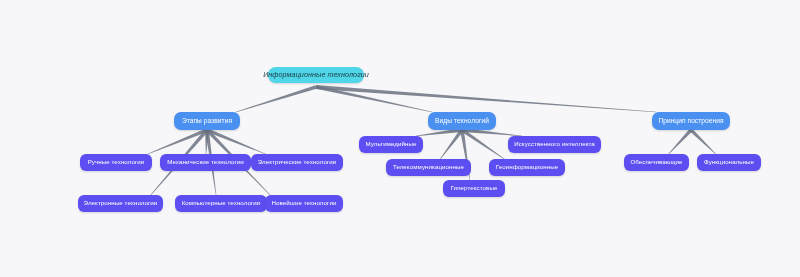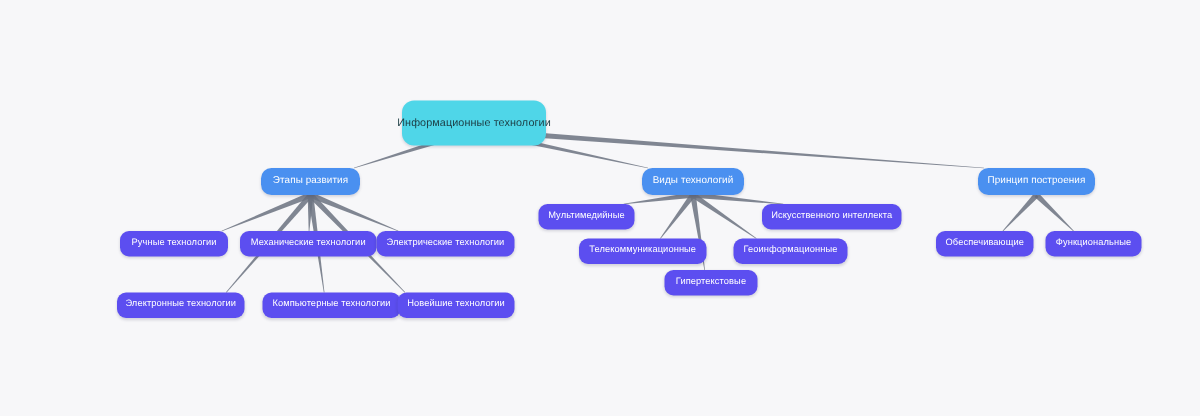--- a/index.html
+++ b/index.html
@@ -79,21 +79,21 @@
       <path d="M 205.63619580827827 131.32289006597006 L 269.8920858304322 195.15317674448073 L 270.2079141695678 194.84682325551927 L 208.36380419172173 128.67710993402994 Z" fill="#6b7280" fill-opacity="0.85"></path>
       <path d="M 461.7550409885298 128.11585693677483 L 415.8216363249877 135.7818360663634 L 415.87836367501234 136.2181639336366 L 462.2449590114702 131.88414306322517 Z" fill="#6b7280" fill-opacity="0.85"></path>
       <path d="M 461.811332104317 131.89060953798995 L 522.1031542436577 136.21891268334622 L 522.1468457563423 135.78108731665378 L 462.188667895683 128.10939046201005 Z" fill="#6b7280" fill-opacity="0.85"></path>
       <path d="M 460.4806289364199 128.85916189967392 L 440.0490728242171 158.86790295680436 L 440.40092717578295 159.13209704319564 L 463.5193710635801 131.14083810032608 Z" fill="#6b7280" fill-opacity="0.85"></path>
       <path d="M 460.924775702513 131.56649057133885 L 504.1255003445015 159.1813831187866 L 504.3744996554985 158.8186168812134 L 463.075224297487 128.43350942866115 Z" fill="#6b7280" fill-opacity="0.85"></path>
       <path d="M 460.12270560762533 130.29285792521046 L 469.58262907035663 180.03390986502436 L 470.0173709296434 179.96609013497564 L 463.87729439237467 129.70714207478954 Z" fill="#6b7280" fill-opacity="0.85"></path>
       <path d="M 689.6117165521629 128.70282265342723 L 668.4142513902505 153.84980051776526 L 668.7357486097496 154.15019948223474 L 692.3882834478371 131.29717734657277 Z" fill="#6b7280" fill-opacity="0.85"></path>
       <path d="M 689.6759450157839 131.36267325458908 L 715.5466883702487 154.15778321895243 L 715.8533116297514 153.84221678104757 L 692.3240549842161 128.63732674541092 Z" fill="#6b7280" fill-opacity="0.85"></path>
     </svg>
   <div id="node-layer">
-      <div class="node level-0" style="left: 268px; top: 67px; width: 96px; height: 30px;">
+      <div class="node level-0" style="left: 268px; top: 67px; width: 96px; height: 16px; font-style: italic;">
         <span>Информационные технологии</span>
       </div>
       <div class="node level-1" style="left: 174px; top: 112px; width: 66px; height: 18px;">
         <span>Этапы развития</span>
       </div>
       <div class="node level-1" style="left: 428px; top: 112px; width: 68px; height: 18px;">
         <span>Виды технологий</span>
       </div>
       <div class="node level-1" style="left: 652px; top: 112px; width: 78px; height: 18px;">
         <span>Принцип построения</span>

